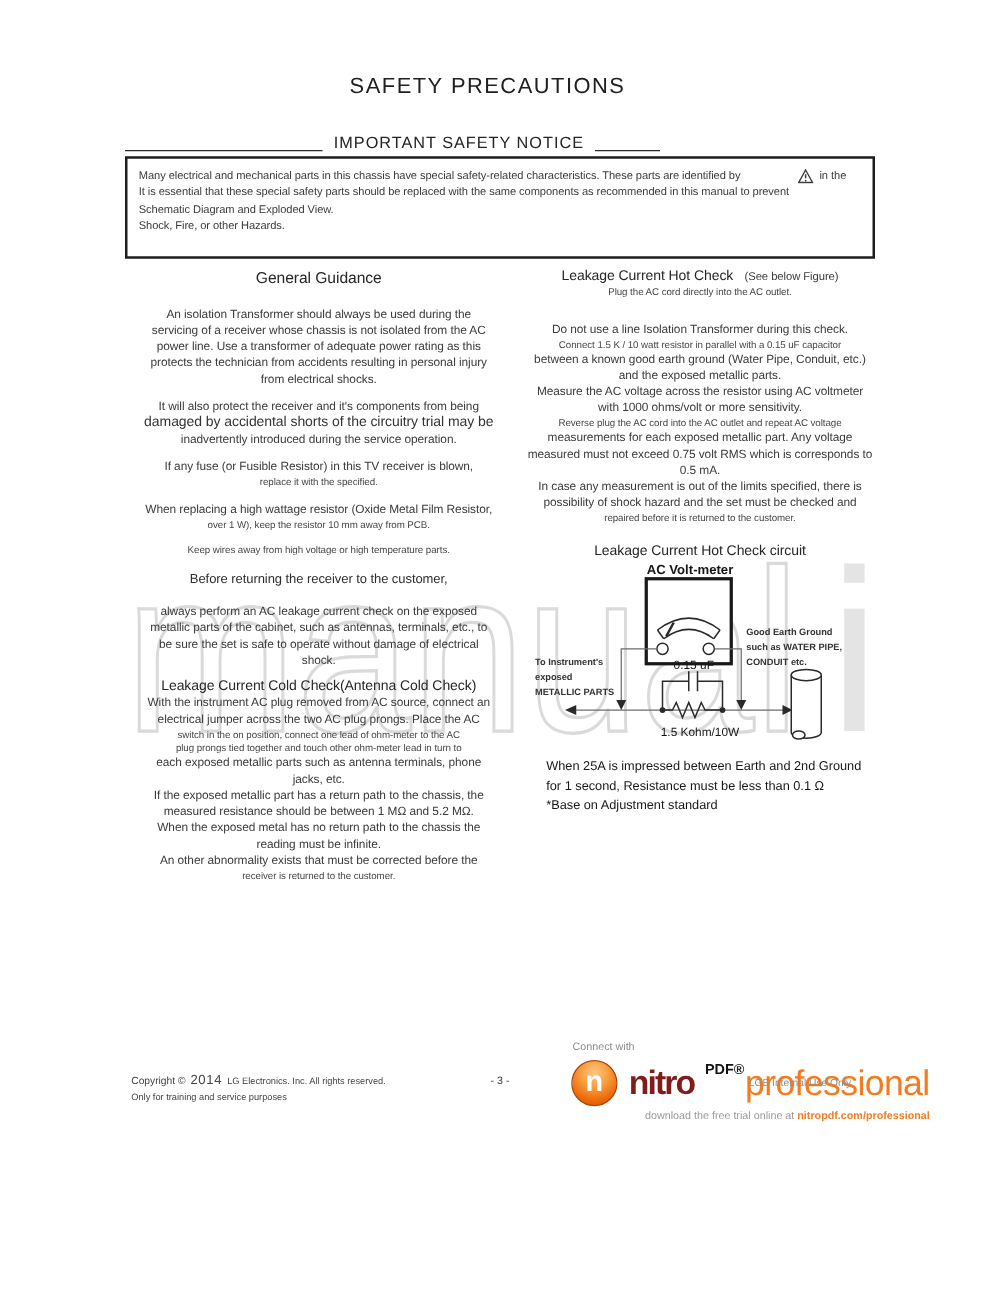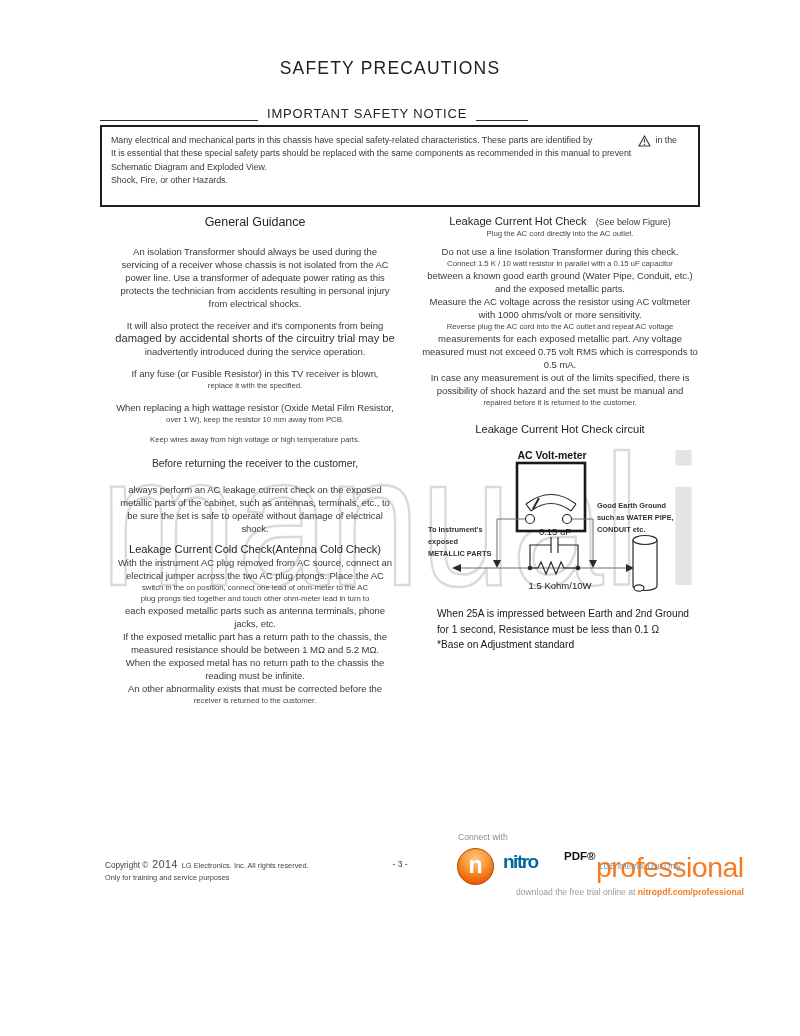--- a/index.html
+++ b/index.html
@@ -56,21 +56,21 @@
   #cp2{font-size:7.4px;}
   #cp3{font-size:7.4px;margin-top:3px;}
   #page-number{left:378px;top:859px;width:44px;text-align:center;font-size:8.5px;color:#3c3c3c;z-index:2;}
 
   #created-with{left:458px;top:832px;font-size:8.6px;color:#8c8c8c;z-index:2;}
   #nitro-badge{left:457px;top:848px;width:37px;height:37px;border-radius:50%;
       background:radial-gradient(circle at 50% 28%,#fdc988 0%,#f89b3c 38%,#ef6d0c 68%,#cf4a00 100%);
       border:1px solid #b04400;box-sizing:border-box;z-index:2;
       display:flex;align-items:center;justify-content:center;}
   #nitro-badge span{color:#fff;font-size:23px;font-weight:bold;line-height:1;margin-top:-2px;}
-  #nitro-word{left:503px;top:851px;font-size:19px;font-weight:bold;letter-spacing:-1.5px;color:#0369a1;z-index:3;}
+  #nitro-word{left:503px;top:851px;font-size:27px;font-weight:bold;letter-spacing:-1.5px;color:#7f1d1d;z-index:3;}
   #pdf-mark{left:564px;top:850px;font-size:11.5px;font-weight:bold;color:#141414;z-index:3;}
   #professional-word{left:596px;top:851px;font-size:28.5px;letter-spacing:-0.5px;color:#f47b20;z-index:2;}
   #lge-watermark{left:599px;top:862px;font-size:8.2px;color:#8f8f8f;z-index:4;white-space:nowrap;}
   #download-line{left:516px;top:887px;font-size:8.6px;color:#9a9a9a;z-index:2;white-space:nowrap;}
   #download-url{color:#f47b20;font-weight:bold;}
 </style>
 </head>
 <body>
 
 <svg id="watermark" class="abs" viewBox="0 0 660 235" xmlns="http://www.w3.org/2000/svg">
@@ -131,32 +131,32 @@
     <div class="ln body">If the exposed metallic part has a return path to the chassis, the</div>
     <div class="ln body">measured resistance should be between 1 MΩ and 5.2 MΩ.</div>
     <div class="ln body">When the exposed metal has no return path to the chassis the</div>
     <div class="ln body">reading must be infinite.</div>
     <div class="ln body">An other abnormality exists that must be corrected before the</div>
     <div class="ln small">receiver is returned to the customer.</div>
   </div>
 <div id="right-column" class="abs">
     <div class="ln body"><span class="seg h2">Leakage Current Hot Check</span><span class="seg note">(See below Figure)</span></div>
     <div class="ln small">Plug the AC cord directly into the AC outlet.</div>
-    <div class="ln body" style="margin-top: 6px;">Do not use a line Isolation Transformer during this check.</div>
+    <div class="ln body" style="margin-top: 18px;">Do not use a line Isolation Transformer during this check.</div>
     <div class="ln small">Connect 1.5 K / 10 watt resistor in parallel with a 0.15 uF capacitor</div>
     <div class="ln body">between a known good earth ground (Water Pipe, Conduit, etc.)</div>
     <div class="ln body">and the exposed metallic parts.</div>
     <div class="ln body">Measure the AC voltage across the resistor using AC voltmeter</div>
     <div class="ln body">with 1000 ohms/volt or more sensitivity.</div>
     <div class="ln small">Reverse plug the AC cord into the AC outlet and repeat AC voltage</div>
     <div class="ln body">measurements for each exposed metallic part. Any voltage</div>
     <div class="ln body">measured must not exceed 0.75 volt RMS which is corresponds to</div>
     <div class="ln body">0.5 mA.</div>
     <div class="ln body">In case any measurement is out of the limits specified, there is</div>
-    <div class="ln body">possibility of shock hazard and the set must be manual and</div>
+    <div class="ln body">possibility of shock hazard and the set must be checked and</div>
     <div class="ln small">repaired before it is returned to the customer.</div>
     <div class="ln h2" style="margin-top: 14px;">Leakage Current Hot Check circuit</div>
   </div>
 
 <svg id="circuit-diagram" class="abs" viewBox="0 0 310 155" xmlns="http://www.w3.org/2000/svg" font-family="Liberation Sans, DejaVu Sans, sans-serif">
 
   <text x="147" y="11" font-size="10.5" font-weight="bold" fill="#161616" text-anchor="middle">AC Volt-meter</text>
 
   <rect x="112" y="15" width="68" height="68" fill="#ffffff" stroke="#191919" stroke-width="2.6"></rect>
 

